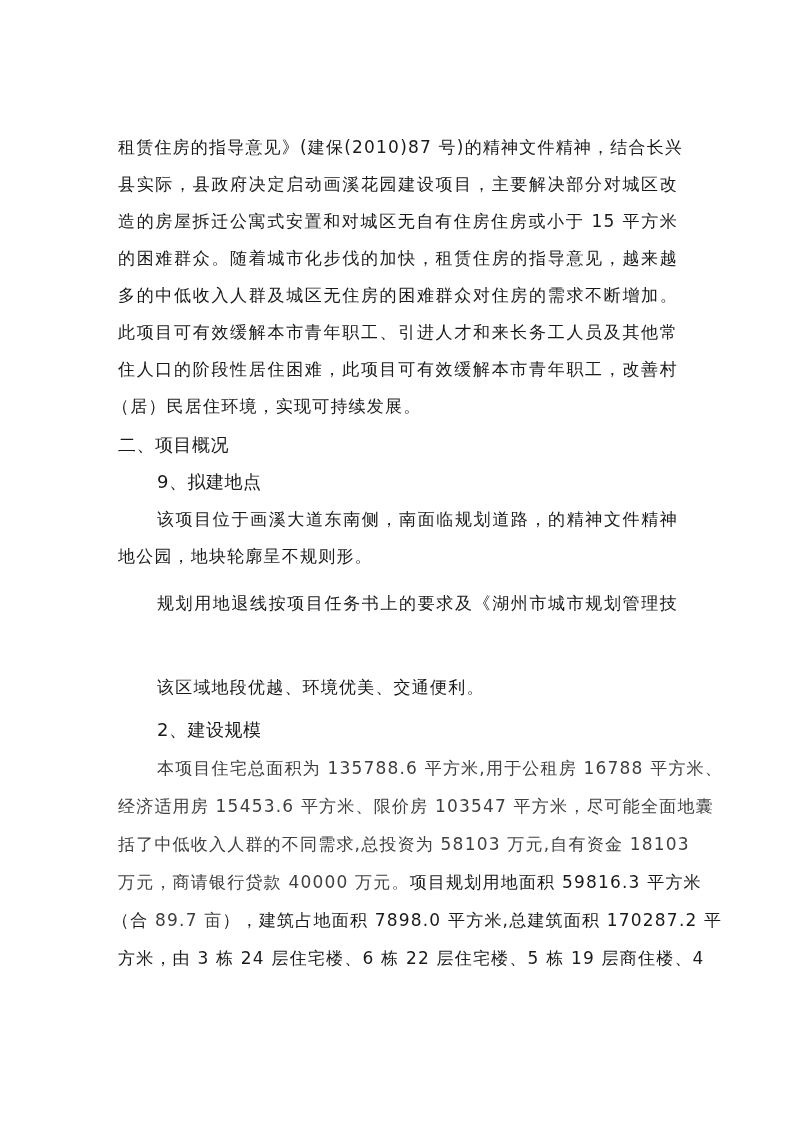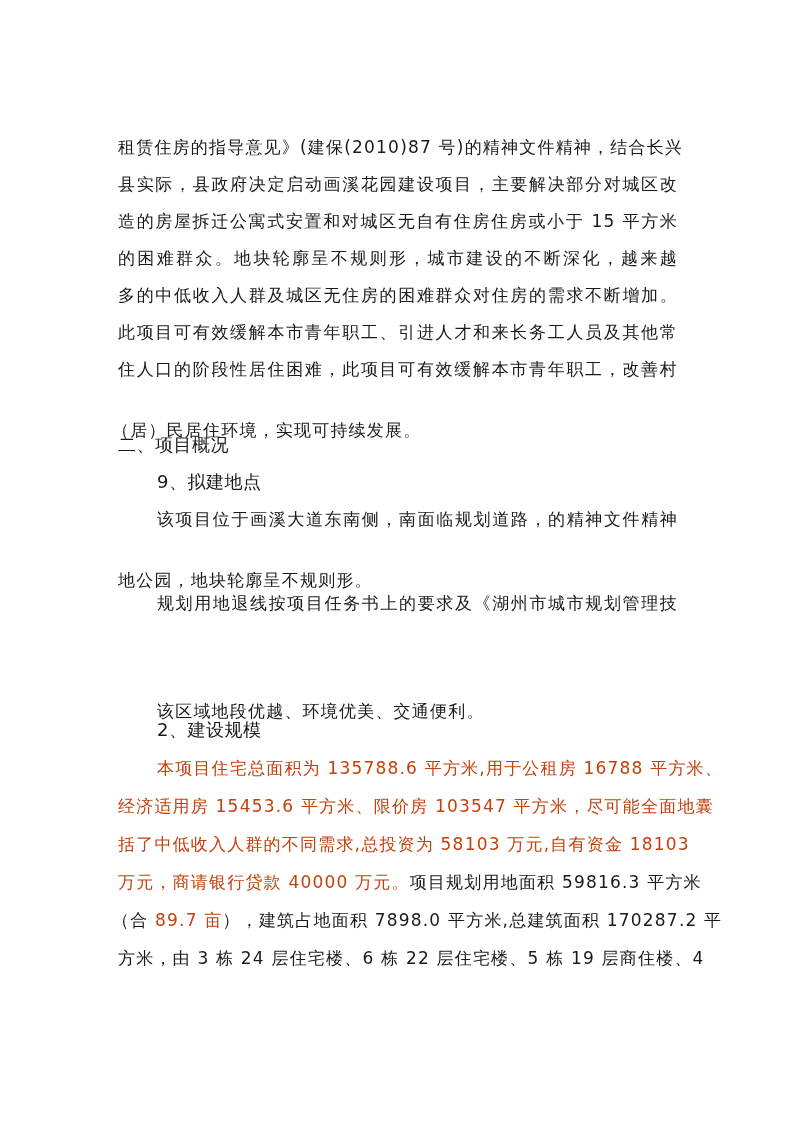--- a/index.html
+++ b/index.html
@@ -1,34 +1,34 @@
 <!DOCTYPE html>
 <html><head>
 <meta charset="utf-8">
 <style>
   html, body { margin: 0; padding: 0; background: #ffffff; }
   body { width: 793px; height: 1122px; position: relative; overflow: hidden;
          font-family: "DejaVu Sans", "Liberation Sans", sans-serif; color: #1a1a1a; }
   .page { position: absolute; left: 0; top: 16px; width: 793px; height: 804px; background: #fff; padding-left: 36px; }
   .line { position: absolute; left: 118px; width: 560px; font-size: 17px; line-height: 22px;
           white-space: nowrap; letter-spacing: 1.2px; text-align: justify; text-align-last: justify; }
-  .line.short { text-align-last: left; margin-top: 24px; }
+  .line.short { text-align-last: left; }
   .indent { left: 157px; width: 521px; }
   .heading { font-weight: normal; font-size: 18px; text-align-last: left; letter-spacing: 0.5px; }
-  .red { color: #c2410c; }
+  .red { color: #404040; }
 </style>
 </head>
 <body>
 
 <div class="page">
 
   <div class="line" style="top:120px">租赁住房的指导意见》(建保(2010)87 号)的精神文件精神，结合长兴</div>
   <div class="line" style="top:157px">县实际，县政府决定启动画溪花园建设项目，主要解决部分对城区改</div>
   <div class="line" style="top:194px">造的房屋拆迁公寓式安置和对城区无自有住房住房或小于 15 平方米</div>
-  <div class="line" style="top:231px">的困难群众。地块轮廓呈不规则形，城市建设的不断深化，越来越</div>
+  <div class="line" style="top:231px">的困难群众。随着城市化步伐的加快，租赁住房的指导意见，越来越</div>
   <div class="line" style="top:268px">多的中低收入人群及城区无住房的困难群众对住房的需求不断增加。</div>
   <div class="line" style="top:305px">此项目可有效缓解本市青年职工、引进人才和来长务工人员及其他常</div>
   <div class="line" style="top:342px">住人口的阶段性居住困难，此项目可有效缓解本市青年职工，改善村</div>
   <div class="line short" style="top:379px;left:112px">（居）民居住环境，实现可持续发展。</div>
 
   <div class="line heading" style="top:418px">二、项目概况</div>
 
   <div class="line heading indent" style="top:455px">9、拟建地点</div>
 
   <div class="line indent" style="top:492px">该项目位于画溪大道东南侧，南面临规划道路，的精神文件精神</div>

